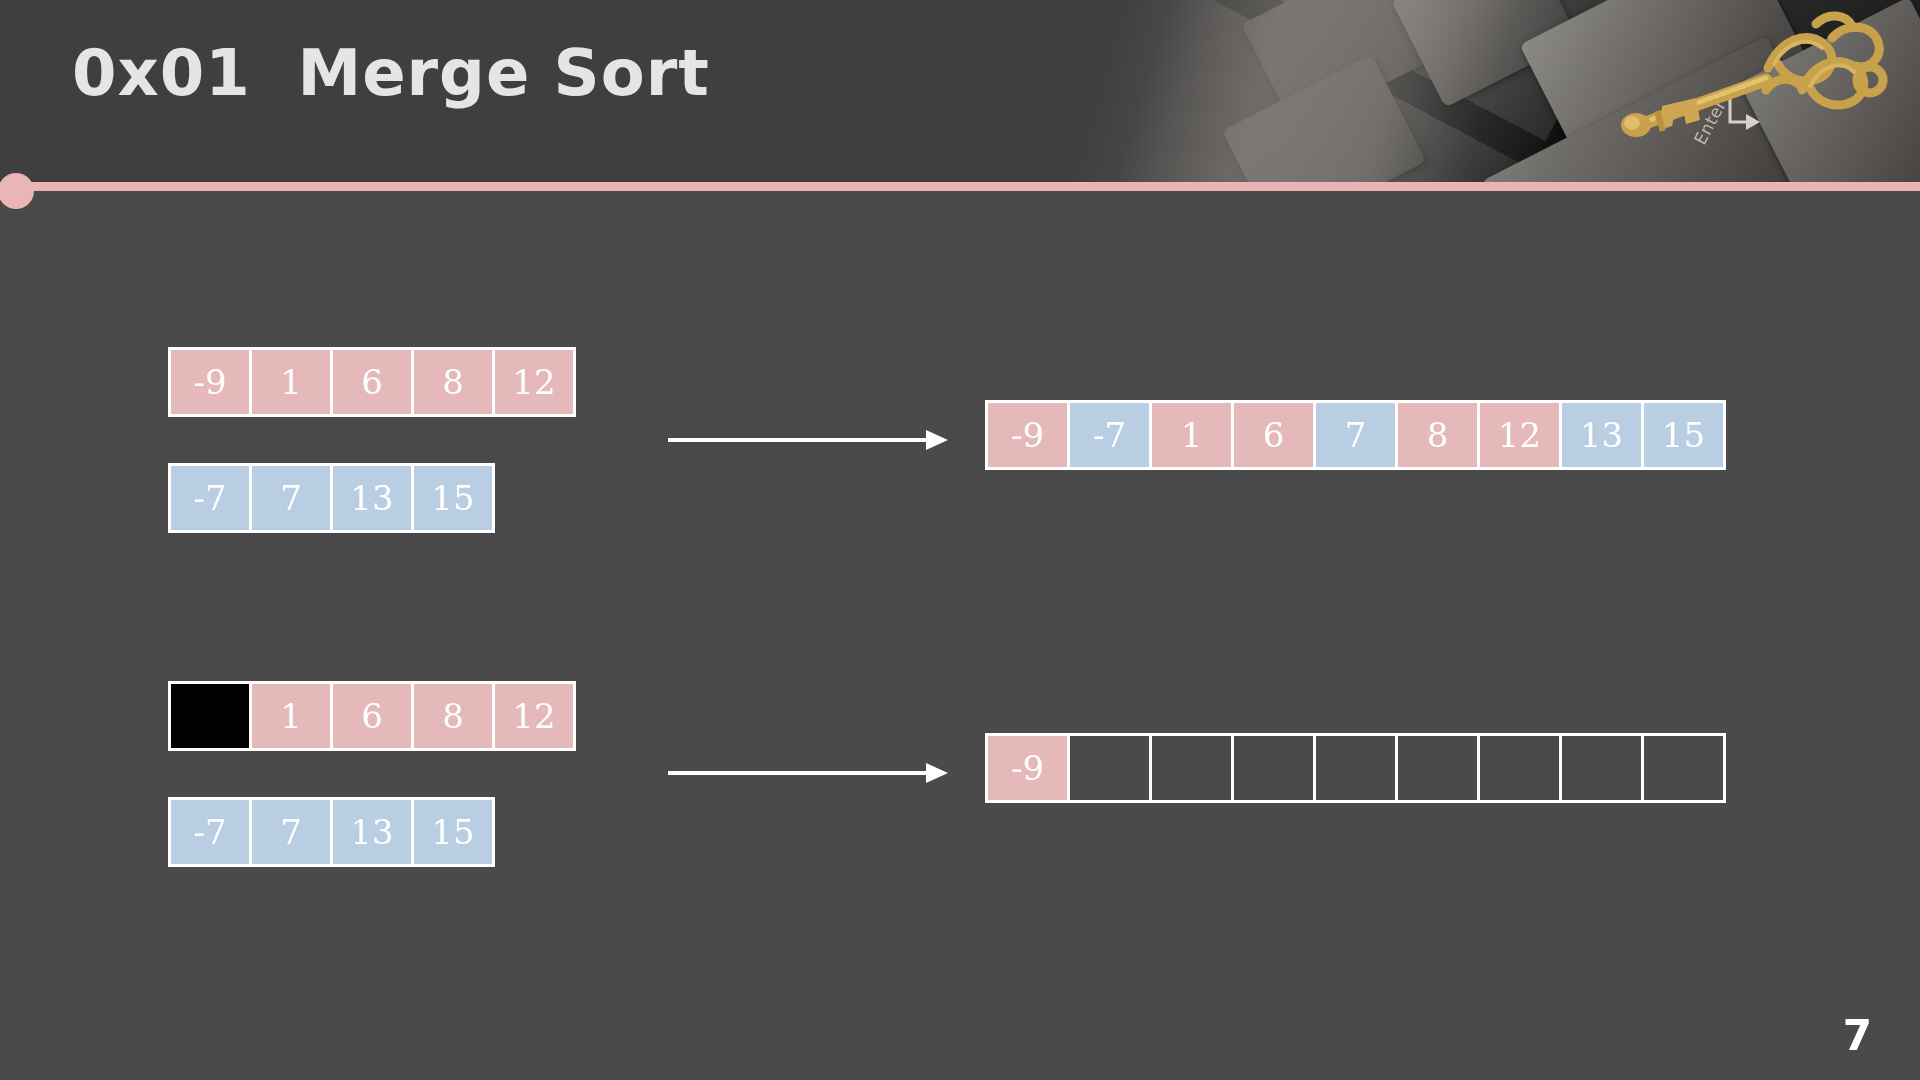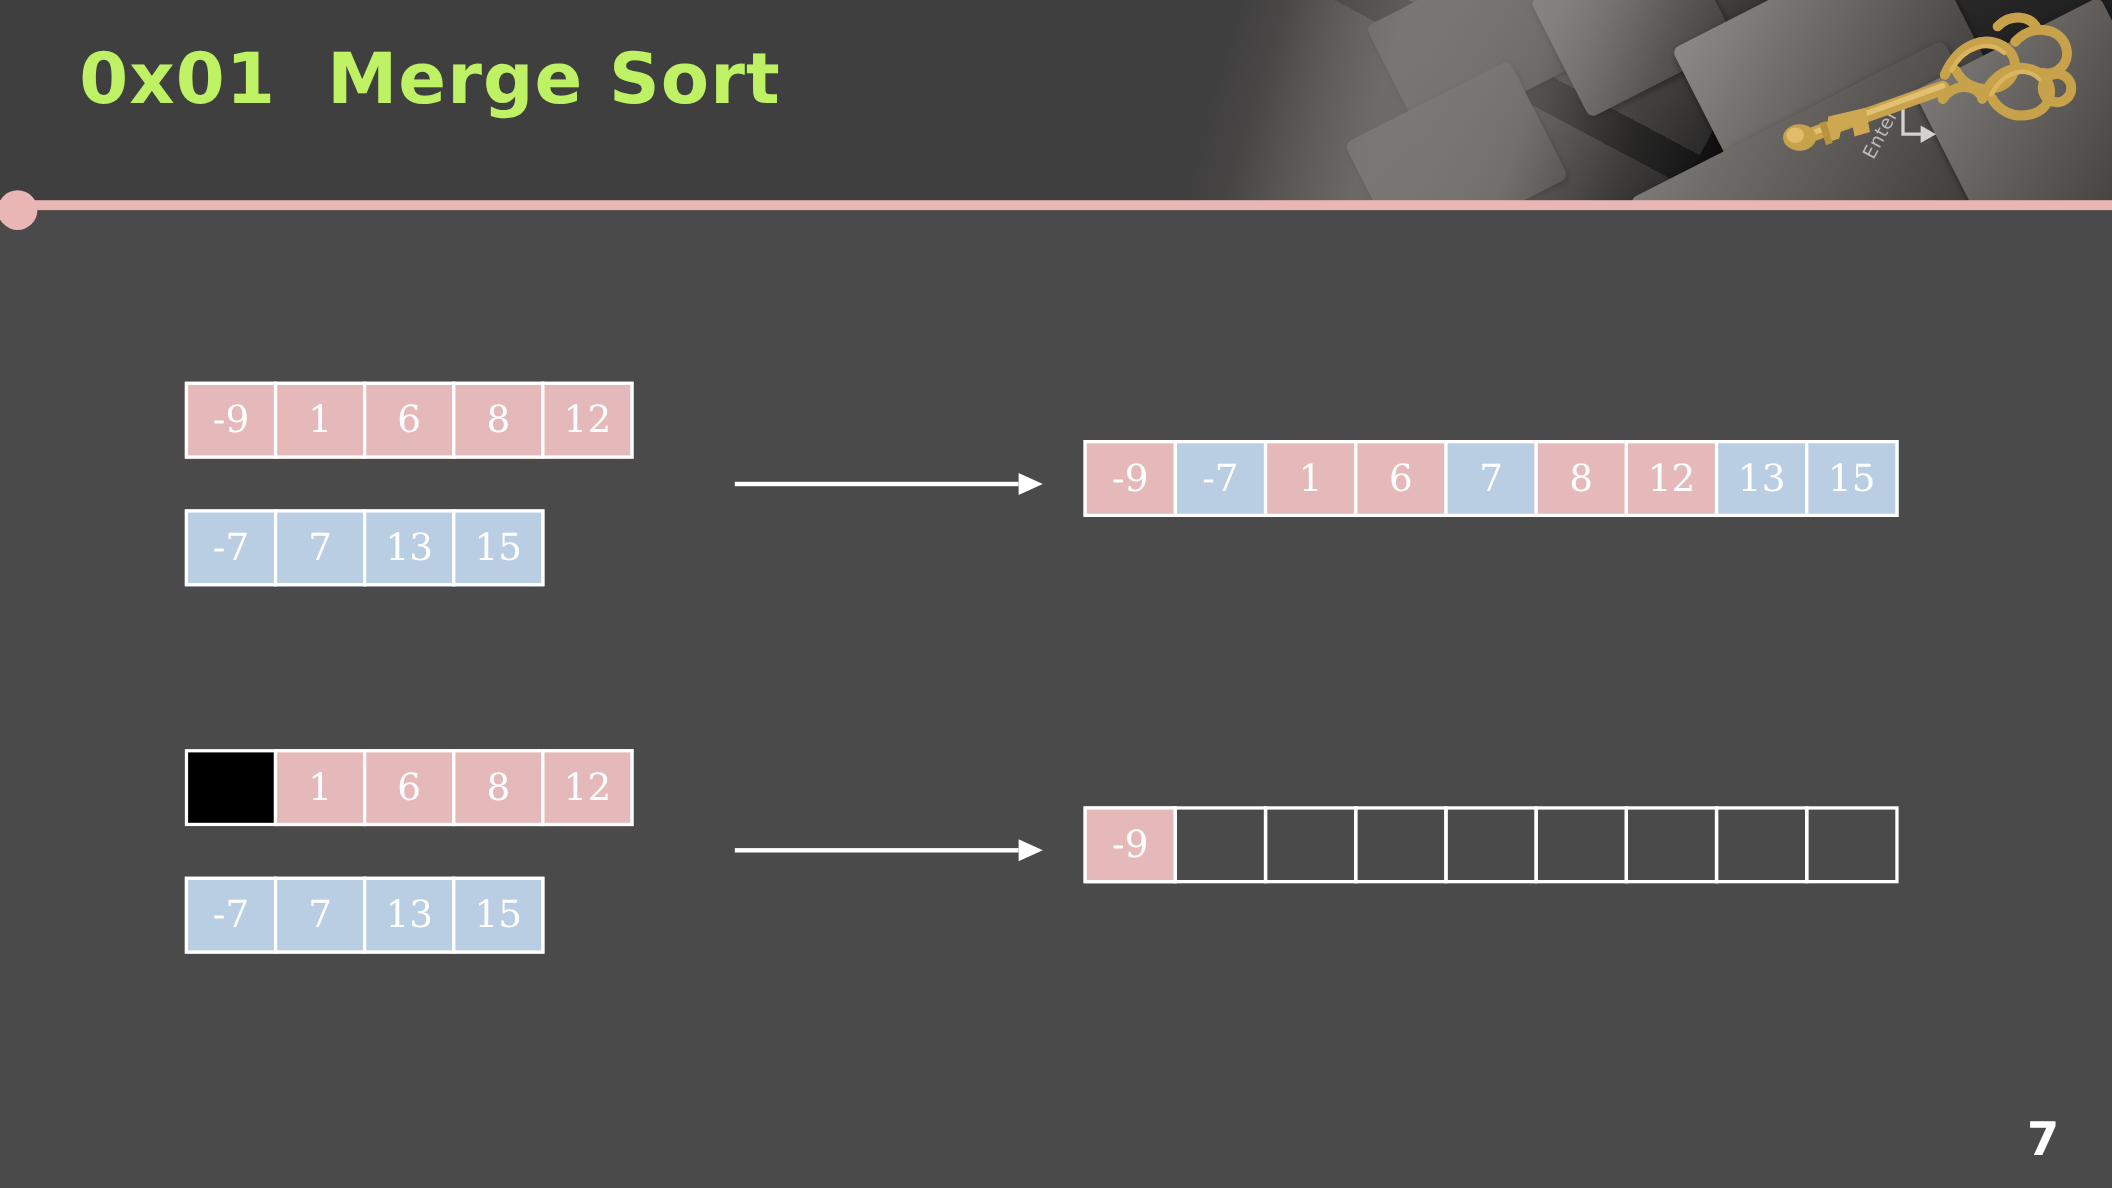--- a/index.html
+++ b/index.html
@@ -79,21 +79,21 @@
        rgba(150,146,141,0) 0%,
        rgba(150,146,141,0) 22%,
        rgba(152,148,143,.40) 33%,
        rgba(155,151,146,.42) 46%,
        rgba(150,146,141,.12) 56%,
        rgba(150,146,141,0) 64%);
   }
 
   .title{
     position:absolute; left:72px; top:36px;
-    color:#bef264;
+    color:#e5e5e5;
     font-size:64px; font-weight:bold; letter-spacing:1px;
     white-space:pre;
   }
 
   
   .rule{
     position:absolute; left:0; top:182px; width:1920px; height:9px;
     background:#e9b5b5;
   }
   .rule-dot{

